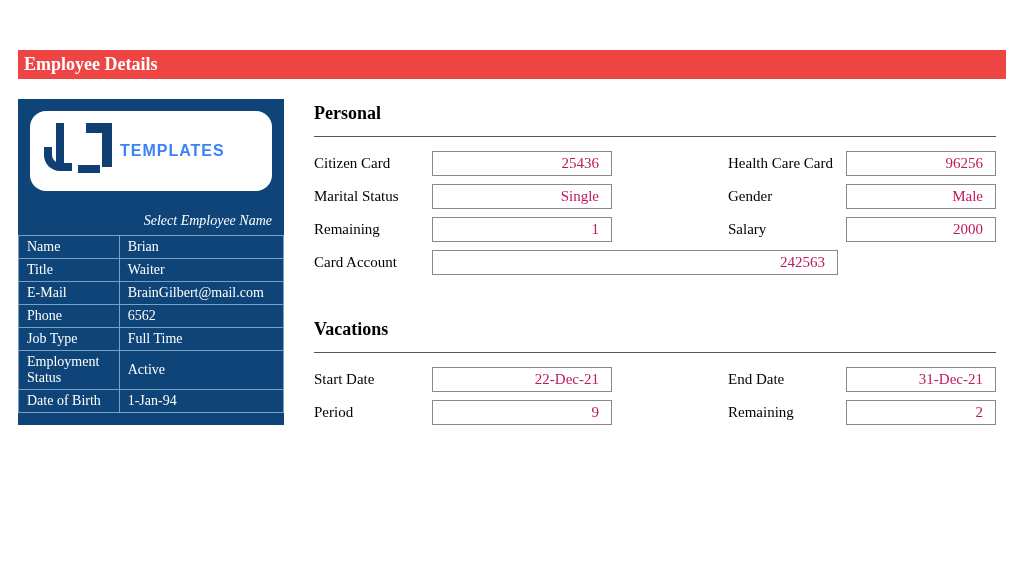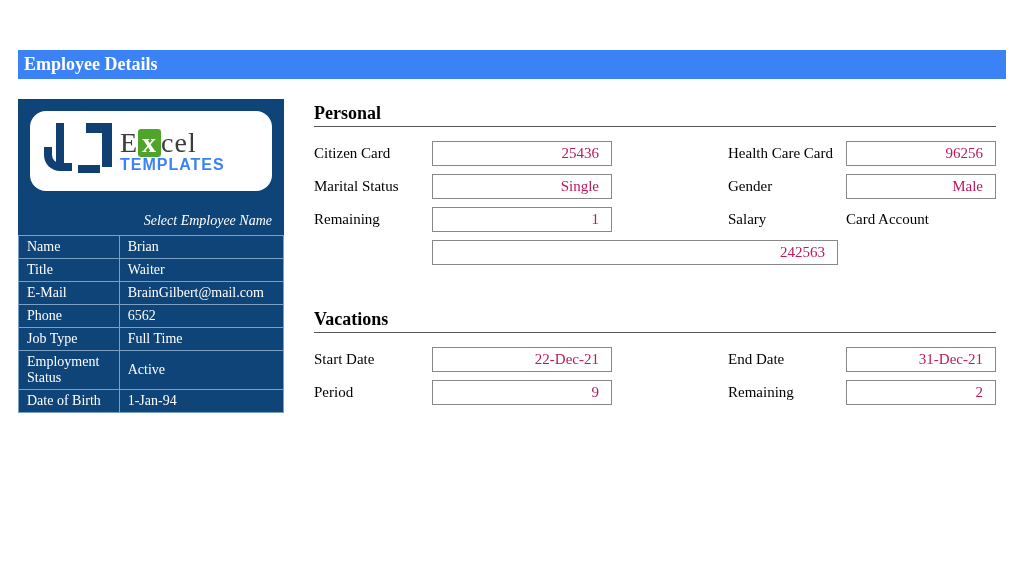--- a/index.html
+++ b/index.html
@@ -4,21 +4,21 @@
 <style>
   * { box-sizing: border-box; margin: 0; padding: 0; }
   body {
     font-family: "Times New Roman", Times, serif;
     background: #ffffff;
     width: 1024px;
     height: 577px;
     overflow: hidden;
   }
   .header-bar {
-    background: #3b82f6;
+    background: #ef4444;
     color: #ffffff;
     font-weight: bold;
     font-size: 18px;
     padding: 4px 6px;
     margin: 50px 18px 0 18px;
   }
   .content {
     display: flex;
     gap: 30px;
     padding: 20px 18px 0 18px;
@@ -116,21 +116,21 @@
   }
   .emp-table td:first-child { width:38%; }
   
   .main { flex:1; padding-right:10px; }
   .section-title {
     font-weight: bold;
     font-size: 18px;
     color:#000;
     border-bottom: 1px solid #555;
     margin: 4px 0 14px 0;
-    padding-bottom: 2px;
+    padding-bottom: 12px;
   }
   .form-grid {
     display: grid;
     grid-template-columns: 110px 180px 100px 110px 150px;
     column-gap: 8px;
     row-gap: 22px;
     align-items: center;
     gap: 8px;
   }
   .form-grid.vac {
@@ -167,23 +167,20 @@
   <div class="sidebar">
     <div class="logo-wrap">
       <div class="logo-box">
         <div class="logo-mark">
           <div class="logo-j"></div>
           <div class="logo-a">
               <div class="logo-a-bar"></div>
             </div>
         </div>
         <div class="logo-text">
-          <div class="logo-excel">
-            <span>E</span><span class="x">x</span><span>cel</span>
-          </div>
           <div class="logo-templates">TEMPLATES</div>
         </div>
       </div>
     </div>
     <div class="select-label">Select Employee Name</div>
     <table class="emp-table">
       <tbody>
           <tr>
             <td>Name</td>
             <td>Brian</td>
@@ -229,20 +226,21 @@
       <div class="label">Marital Status</div>
       <div class="value-box">Single</div>
       <div></div>
       <div class="label">Gender</div>
       <div class="value-box">Male</div>
 
       <div class="label">Remaining</div>
       <div class="value-box">1</div>
       <div></div>
       <div class="label">Salary</div>
+      <div class="value-box">2000</div>
 
       <div class="label">Card Account</div>
       <div class="value-box wide">242563</div>
       <div></div>
     </div>
 
     <div class="spacer"></div>
 
     <div class="section-title">Vacations</div>
     <div class="form-grid vac">

